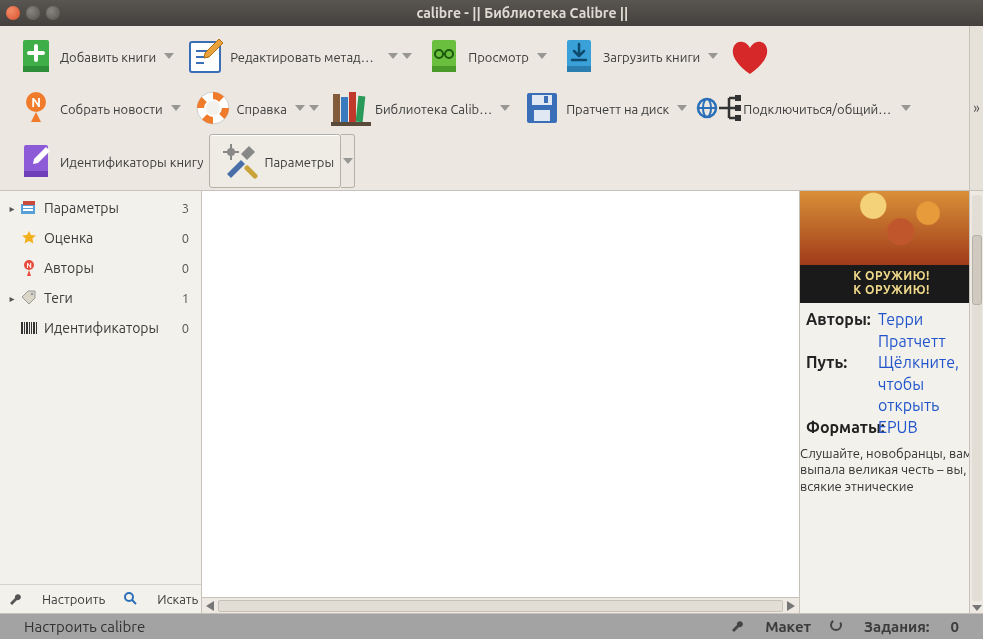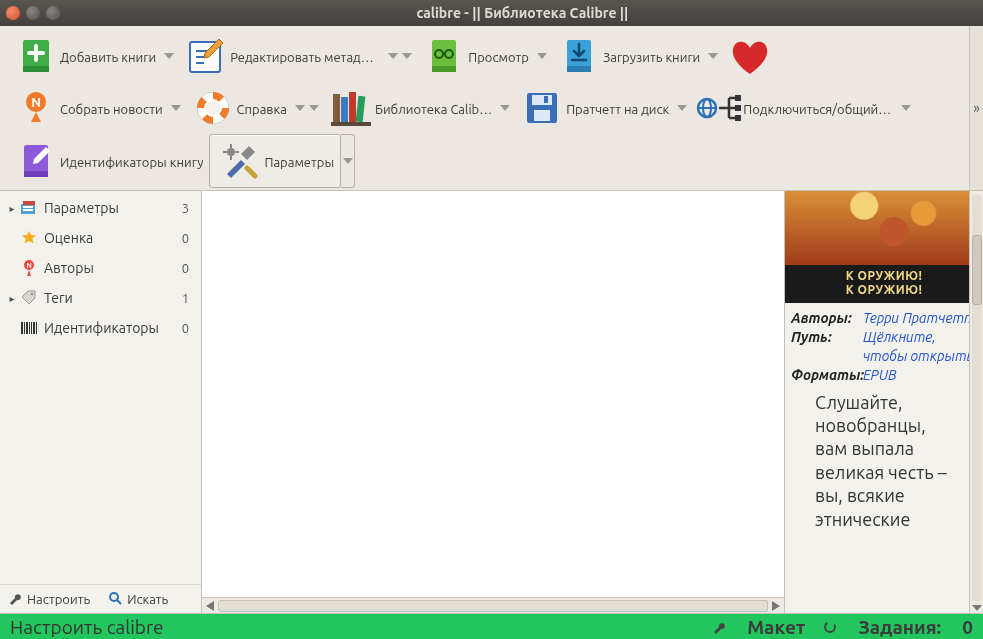--- a/index.html
+++ b/index.html
@@ -23,42 +23,42 @@
 
 .main { flex:1; display:flex; min-height:0; }
 .sidebar { width:202px; background:#f3f1ec; border-right:1px solid #c7c2b9; display:flex; flex-direction:column; }
 .tag-list { flex:1; overflow:auto; padding-top:2px; }
 .tag-row { display:flex; align-items:center; padding:6px 8px 6px 6px; font-size:14px; }
 .tag-expand { width:12px; text-align:center; font-size:10px; color:#555; }
 .tag-icon { width:18px; height:18px; display:flex; align-items:center; justify-content:center; margin:0 6px 0 2px; }
 .tag-label { flex:1; }
 .tag-count { color:#555; font-size:13px; padding-right:4px; }
 .sidebar-footer { display:flex; gap:18px; padding:6px 8px; border-top:1px solid #d7d3ca; }
-.sf-item { display:flex; align-items:center; gap:5px; font-size:13px; cursor:pointer; }
+.sf-item { display:flex; align-items:center; gap:20px; font-size:13px; cursor:pointer; }
 
 .center { flex:1; display:flex; flex-direction:column; background:#fff; border-right:1px solid #c7c2b9; min-width:0;}
 .center-view { flex:1; background:#fff; }
 .hscroll { height:16px; background:#eeeae3; border-top:1px solid #c7c2b9; display:flex; align-items:center; }
 .hs-btn { width:16px; height:14px; display:flex; align-items:center; justify-content:center; cursor:pointer; }
 .hs-track { flex:1; height:12px; background:#e2ded6; border:1px solid #c7c2b9; border-radius:2px; }
 
-.details { width:198px; background:#f3f1ec; display:flex; flex-direction:column; min-width:0; position:relative;}
+.details { width:183px; background:#f3f1ec; display:flex; flex-direction:column; min-width:0; position:relative;}
 .cover { height:112px; background:#8a2b14; position:relative; overflow:hidden; display:flex; flex-direction:column; justify-content:flex-end; }
 .cover-art { flex:1; background: radial-gradient(circle at 40% 20%, #f4d27a 0 10%, transparent 11%), radial-gradient(circle at 70% 30%, #e89b3a 0 8%, transparent 9%), radial-gradient(circle at 55% 55%, #c0572c 0 12%, transparent 13%), linear-gradient(#d99038,#a03b1a); }
 .cover-band { background:#1a1a1a; color:#f0d98a; font-weight:bold; font-size:12px; text-align:center; padding:4px 2px 6px; line-height:1.15; letter-spacing:.5px; }
-.meta { padding:6px 6px 4px; font-size:14px; line-height:1.35;font-style:italic; }
+.meta { padding:6px 6px 4px; font-size:16px; line-height:1.35; }
 .meta-row { display:flex; }
 .meta-k { font-weight:bold; color:#222; width:72px; flex-shrink:0; }
 .meta-v { color:#2255cc; word-break:break-word; }
-.descr { padding:2px 22px; font-size:18px; color:#333; line-height:1.3;margin-left:8px; }
+.descr { padding:2px 0; font-size:13px; color:#333; line-height:1.3; }
 .vscroll { position:absolute; right:0; top:0; bottom:0; width:14px; background:#eeeae3; border-left:1px solid #c7c2b9; display:flex; flex-direction:column; align-items:center; }
 .vscroll .track { flex:1; width:10px; background:#e2ded6; margin:4px 0; border-radius:3px; position:relative;}
 .vscroll .thumb { position:absolute; left:0; right:0; top:40px; height:70px; background:#cfc9bf; border:1px solid #b5b1a8; border-radius:3px; }
 
-.statusbar { height:26px; background:#22c55e; border-top:1px solid #c7c2b9; display:flex; align-items:center; padding:0 10px; font-size:19px; }
+.statusbar { height:26px; background:#a3a3a3; border-top:1px solid #c7c2b9; display:flex; align-items:center; padding:0 24px; font-size:15px; }
 .sb-left { flex:1; color:#333; }
 .sb-item { display:flex; align-items:center; gap:21px; font-weight:bold; margin-left:18px; cursor:pointer; }
 </style>
 </head>
 <body>
 
 <div class="titlebar">
   <div class="tb-buttons">
     <span class="tb-btn tb-close"></span>
     <span class="tb-btn tb-min"></span>

